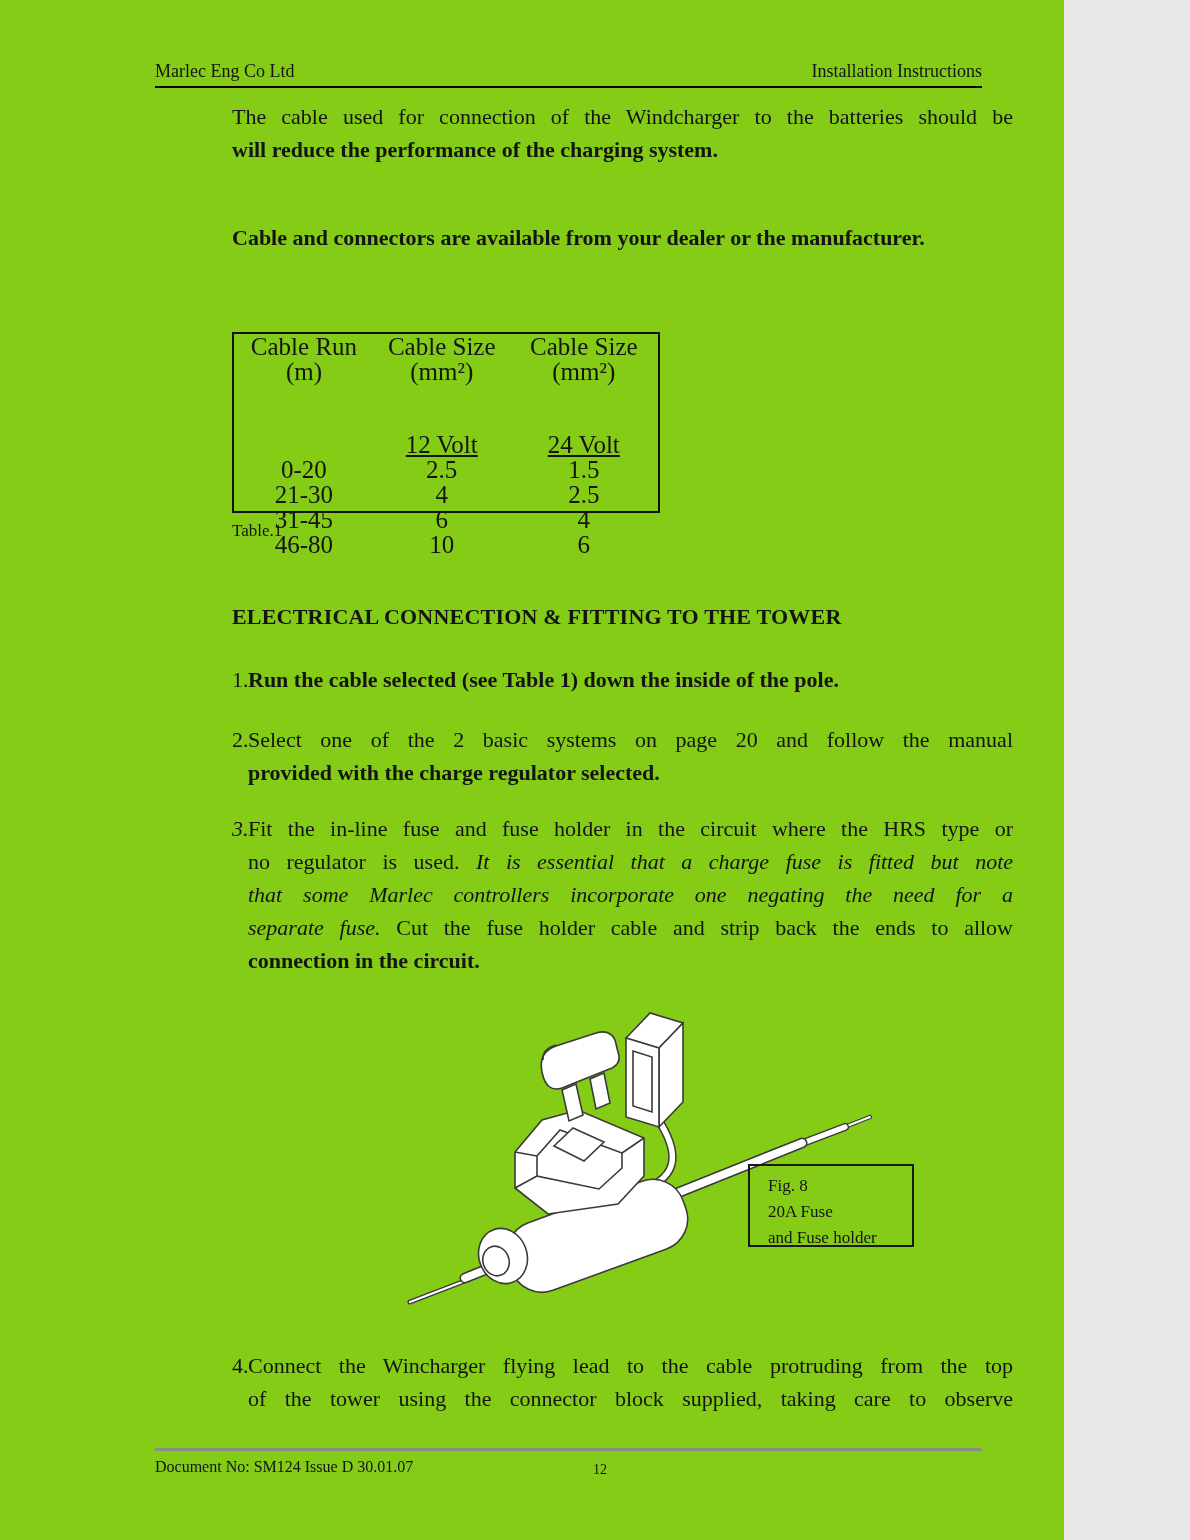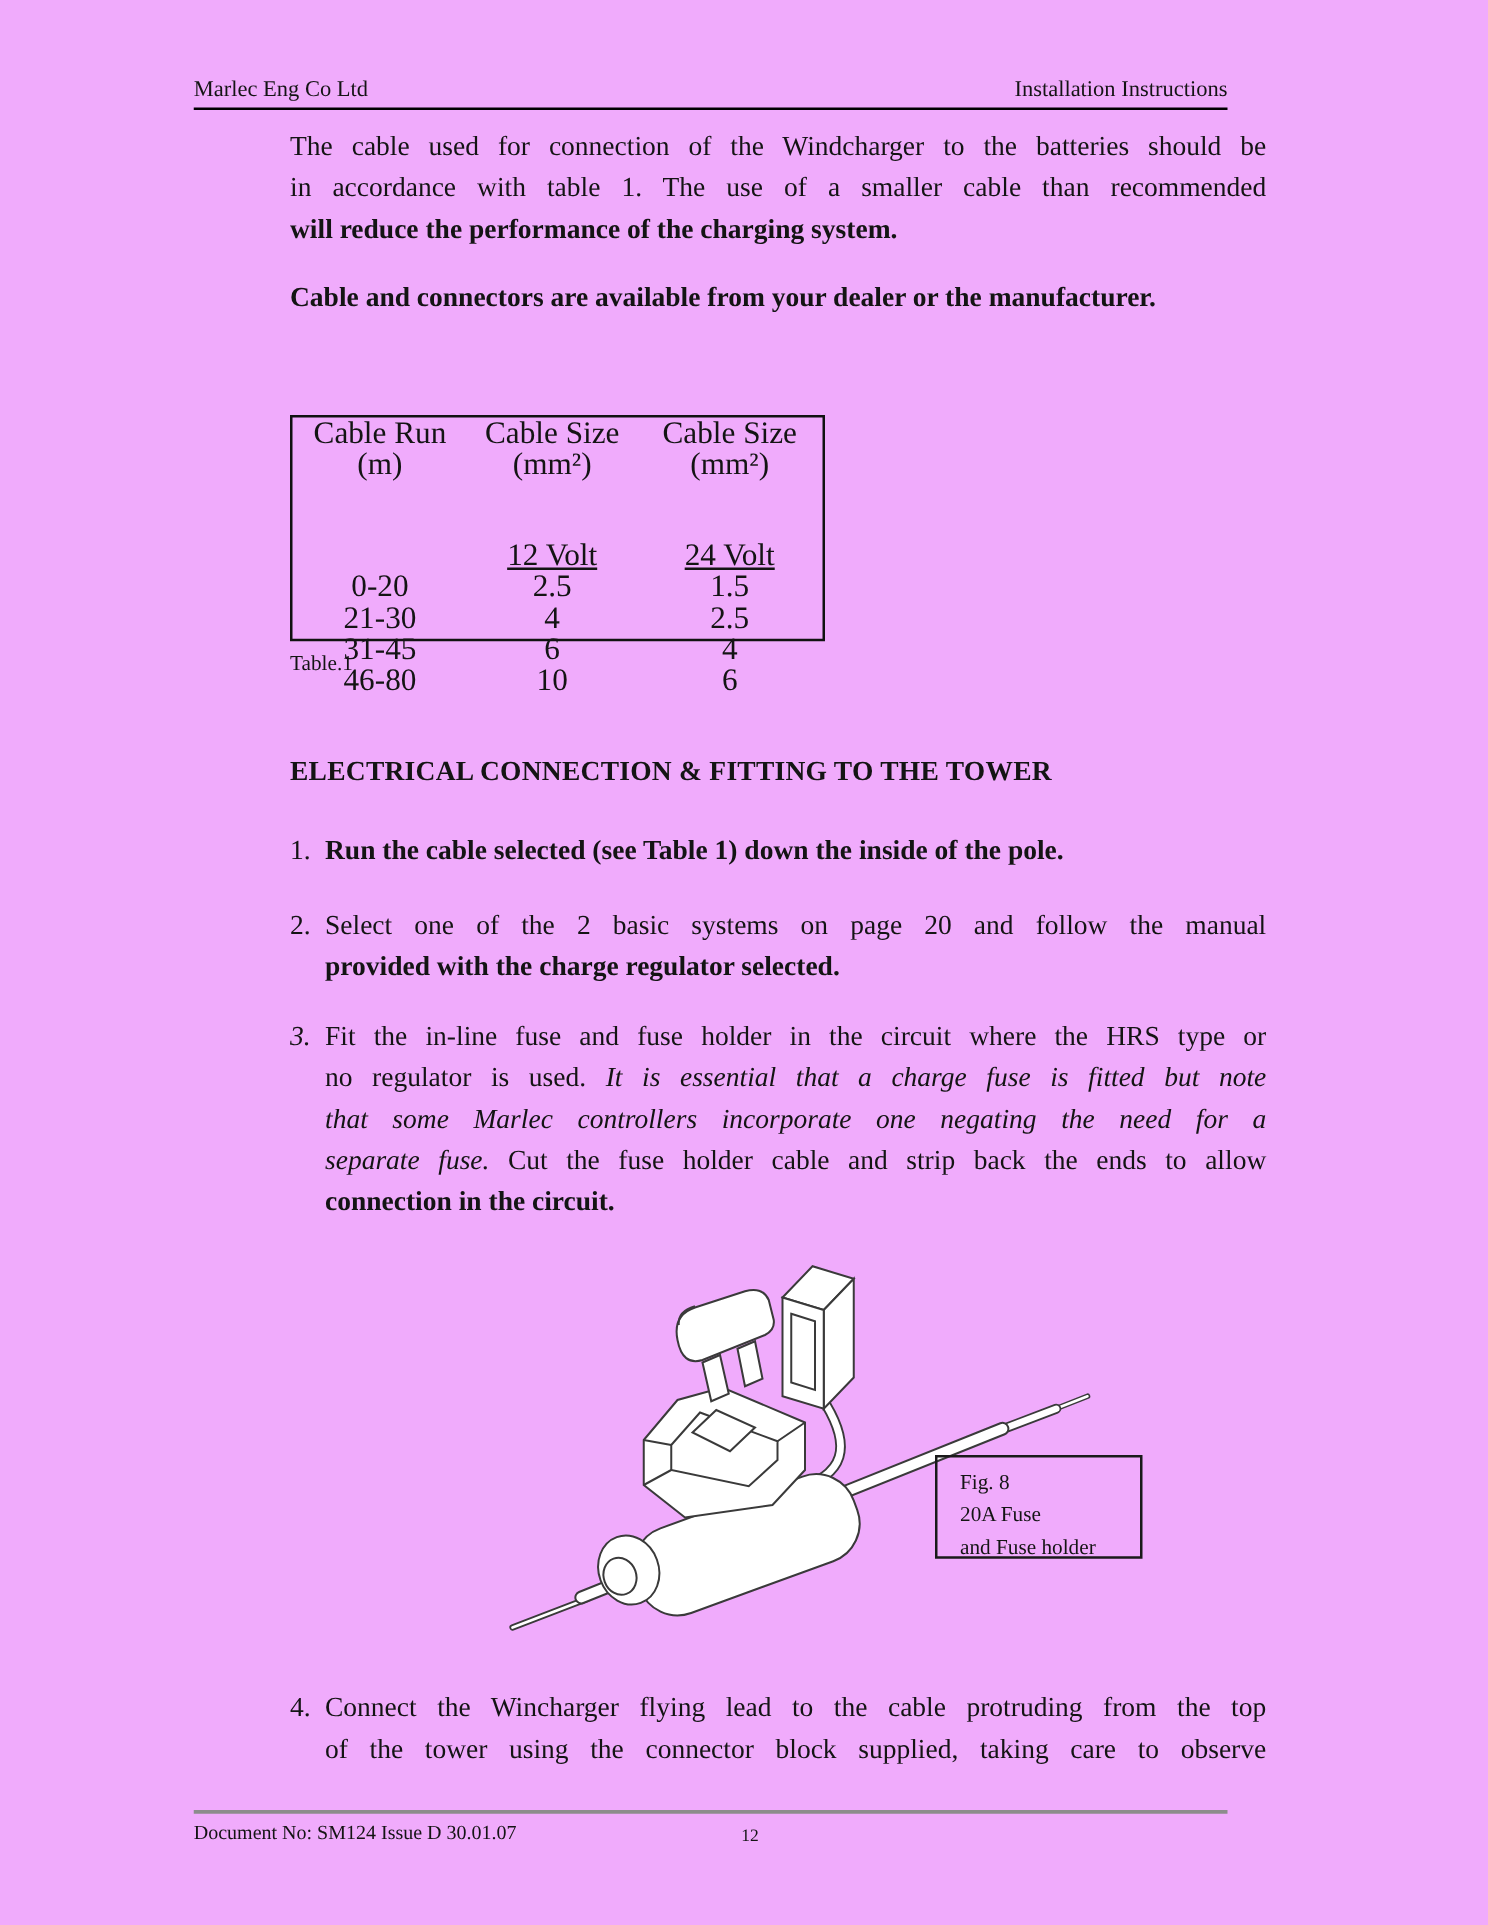--- a/index.html
+++ b/index.html
@@ -1,19 +1,19 @@
 <!DOCTYPE html>
 <html><head>
 <meta charset="utf-8">
 <style>
   html,body{margin:0;padding:0;background:#e8e8e8;}
   .page{
     position:relative;
-    width:1190px;height:1540px;
-    background:#f0abfc;
+    width:1064px;height:1540px;
+    background:#84cc16;
     font-family:"Liberation Serif", serif;
     color:#141414;
     overflow:hidden;
   }
   
   .hdr{
     position:absolute;left:155px;top:60px;width:827px;
     display:flex;justify-content:space-between;
     font-size:18px;line-height:22px;
     border-bottom:2px solid #000;
@@ -32,21 +32,21 @@
   }
   .ctable .cell{display:flex;align-items:center;justify-content:center;}
   .u{text-decoration:underline;margin-top:48px;}
   .tcap{position:absolute;left:232px;top:521px;width:400px;font-size:17px;}
   
   .shead{position:absolute;left:232px;top:604px;font-size:22px;font-weight:bold;letter-spacing:.2px;}
   
   .step{position:absolute;left:232px;width:781px;font-size:22px;line-height:33px;}
   .step-num{position:absolute;left:0;top:0;}
   .step-num.it{font-style:italic;}
-  .step-body{margin-left:28px;}
+  .step-body{margin-left:16px;}
   .it{font-style:italic;}
   
   .figsvg{position:absolute;left:390px;top:1000px;}
   .figbox{
     position:absolute;left:748px;top:1164px;width:166px;height:83px;
     border:2px solid #1a1a1a;box-sizing:border-box;
     padding:7px 0 0 18px;font-size:17px;line-height:26px;
   }
   
   .frule{position:absolute;left:155px;top:1448px;width:827px;height:3px;background:#8c8c8c;}
@@ -60,21 +60,20 @@
 
 <div class="page">
 
   <div class="hdr">
     <span>Marlec Eng Co Ltd</span>
     <span>Installation Instructions</span>
   </div>
 
   <div class="para" style="top:100px">
     <div class="jline">The cable used for connection of the Windcharger to the batteries should be</div>
-    <div class="jline">in accordance with table 1. The use of a smaller cable than recommended</div>
     <div class="lline">will reduce the performance of the charging system.</div>
   </div>
 
   <div class="para" style="top:221px">
     <div class="lline">Cable and connectors are available from your dealer or the manufacturer.</div>
   </div>
 
   <div class="ctable">
     <div class="cell">Cable Run</div>
     <div class="cell">Cable Size</div>

